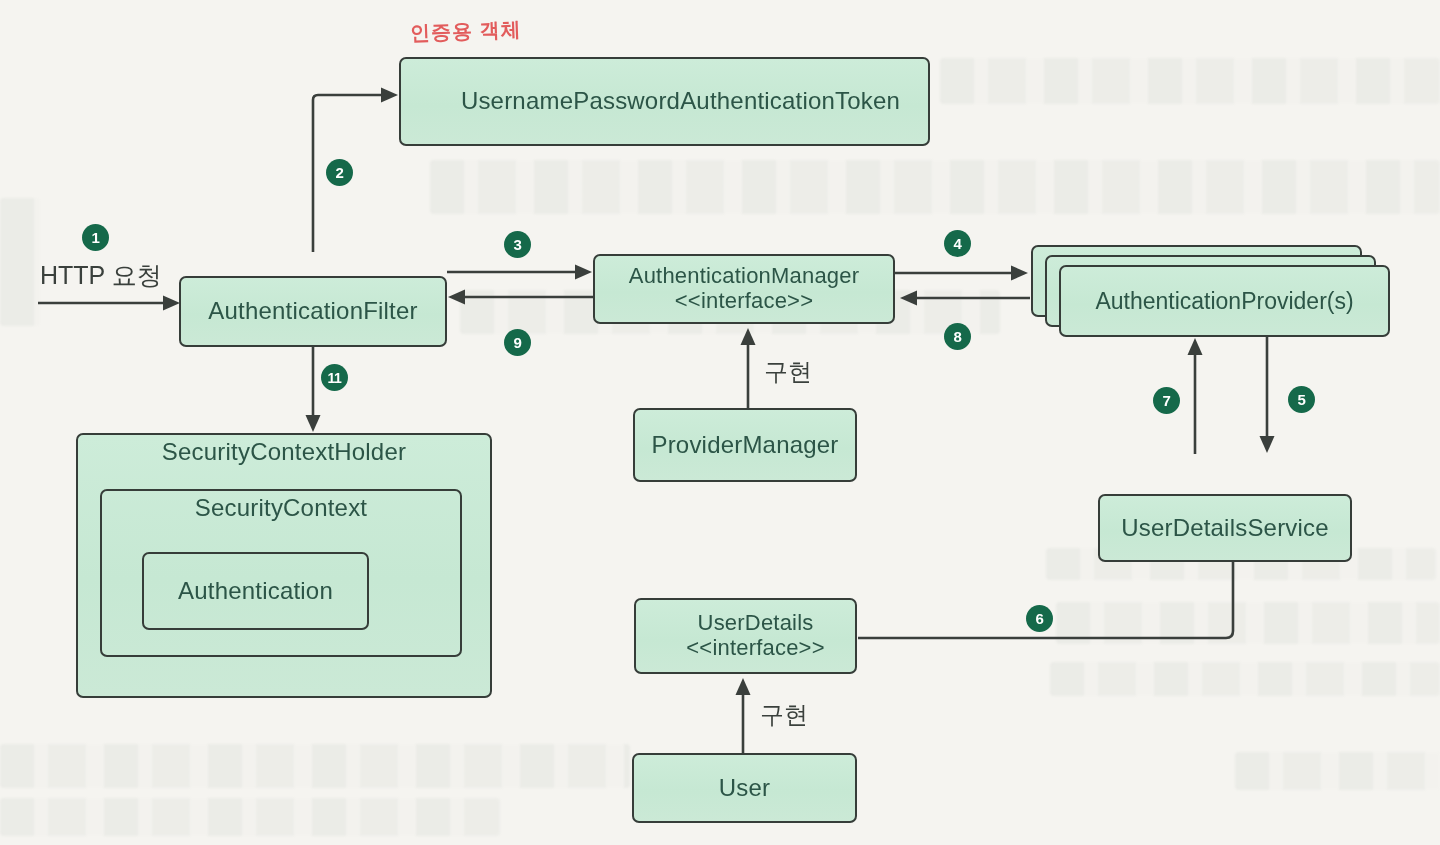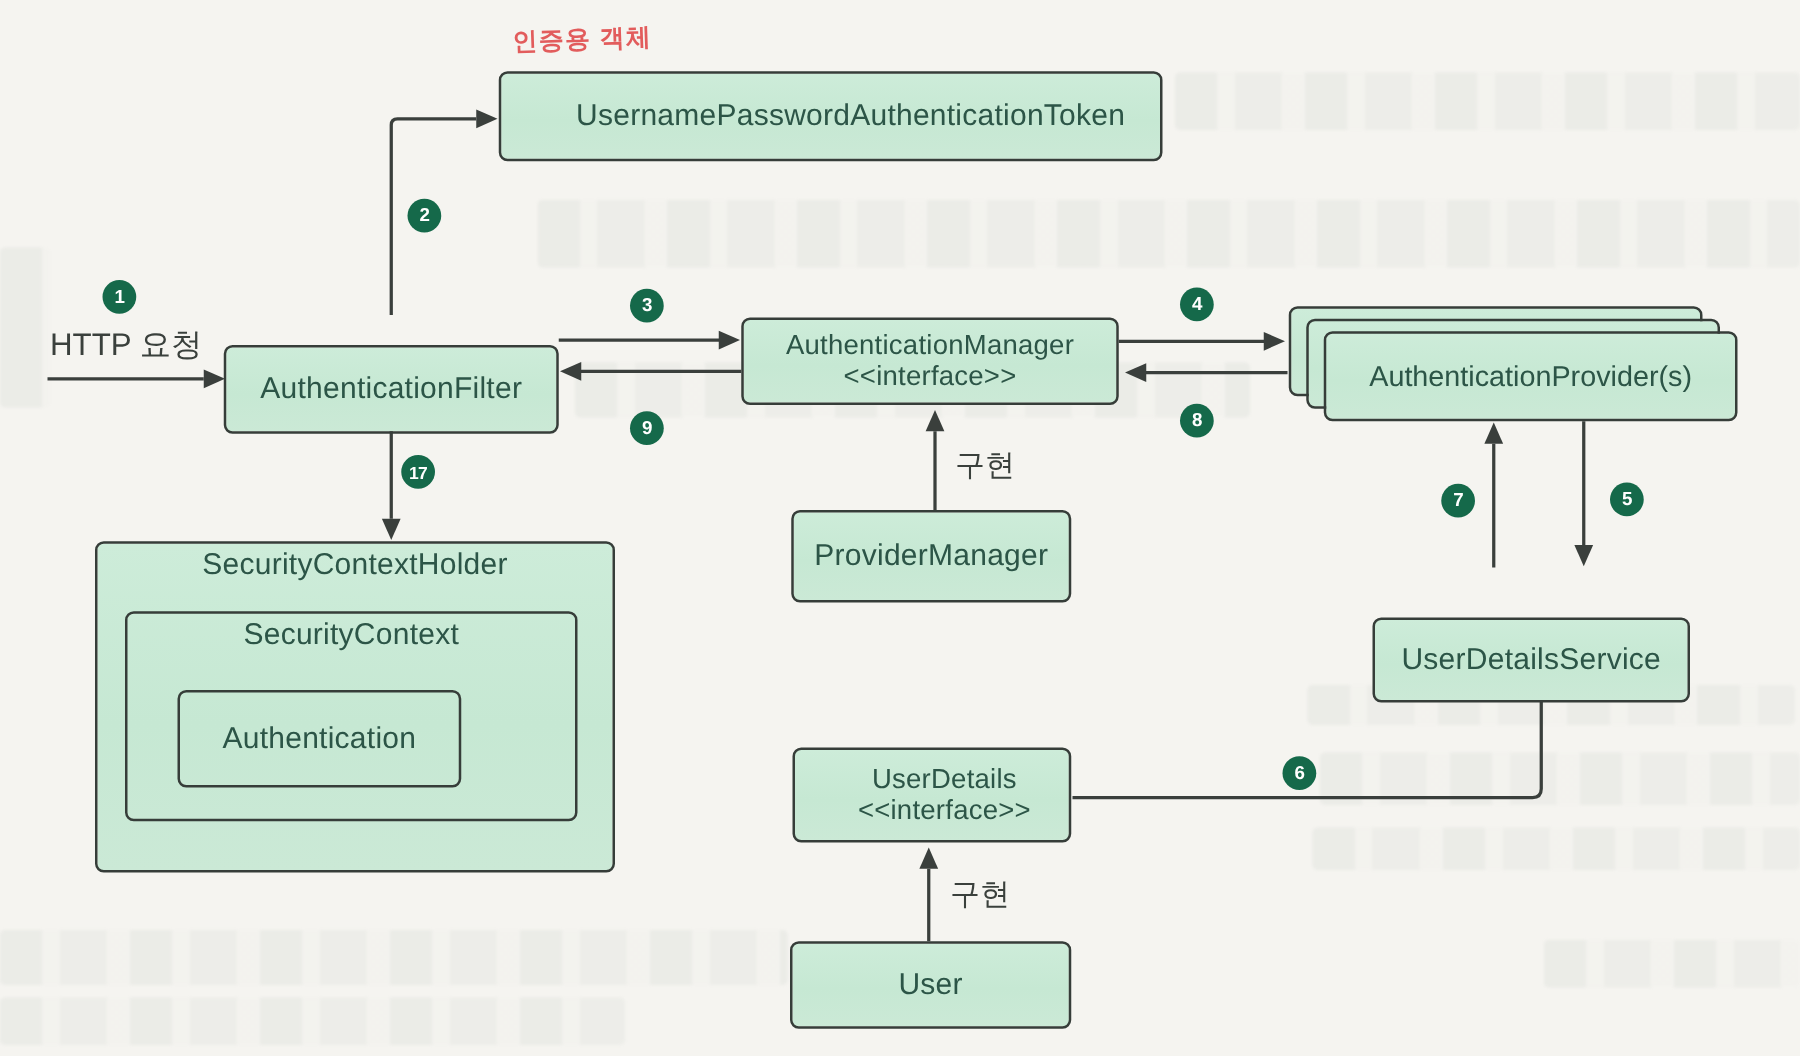--- a/index.html
+++ b/index.html
@@ -165,21 +165,21 @@
       <polygon points="748,328 740.5,345 755.5,345"></polygon>
     </g>
     <g>
       <path d="M743 753 V695"></path>
       <polygon points="743,678 735.5,695 750.5,695"></polygon>
     </g>
   </svg>
 
   <div class="annotation" style="left:410px; top:18px;">인증용 객체</div>
 
-  <div class="node" style="left:399px; top:57px; width:531px; height:72px;padding-left:32px;">
+  <div class="node" style="left:399px; top:57px; width:531px; height:89px;padding-left:32px;">
     <span>UsernamePasswordAuthenticationToken</span>
   </div>
 
   <div class="node" style="left:179px; top:252px; width:268px; height:71px;margin-top:24px;">
     <span>AuthenticationFilter</span>
   </div>
 
   <div class="node two-line" style="left:593px; top:254px; width:302px; height:70px;">
     <span>AuthenticationManager</span>
     <span class="line2">&lt;&lt;interface&gt;&gt;</span>
@@ -226,15 +226,15 @@
 
   <div class="step-circle" style="left:82px;   top:224px;">1</div>
   <div class="step-circle" style="left:326px;  top:159px;">2</div>
   <div class="step-circle" style="left:504px;  top:231px;">3</div>
   <div class="step-circle" style="left:944px;  top:230px;">4</div>
   <div class="step-circle" style="left:1288px; top:386px;">5</div>
   <div class="step-circle" style="left:1026px; top:605px;">6</div>
   <div class="step-circle" style="left:1153px; top:387px;">7</div>
   <div class="step-circle" style="left:944px;  top:323px;">8</div>
   <div class="step-circle" style="left:504px;  top:329px;">9</div>
-  <div class="step-circle" style="left:321px;  top:364px; font-size:14px;">17</div>
+  <div class="step-circle" style="left:321px;  top:364px; font-size:14px;">11</div>
 
 </div>
 
 </body></html>

